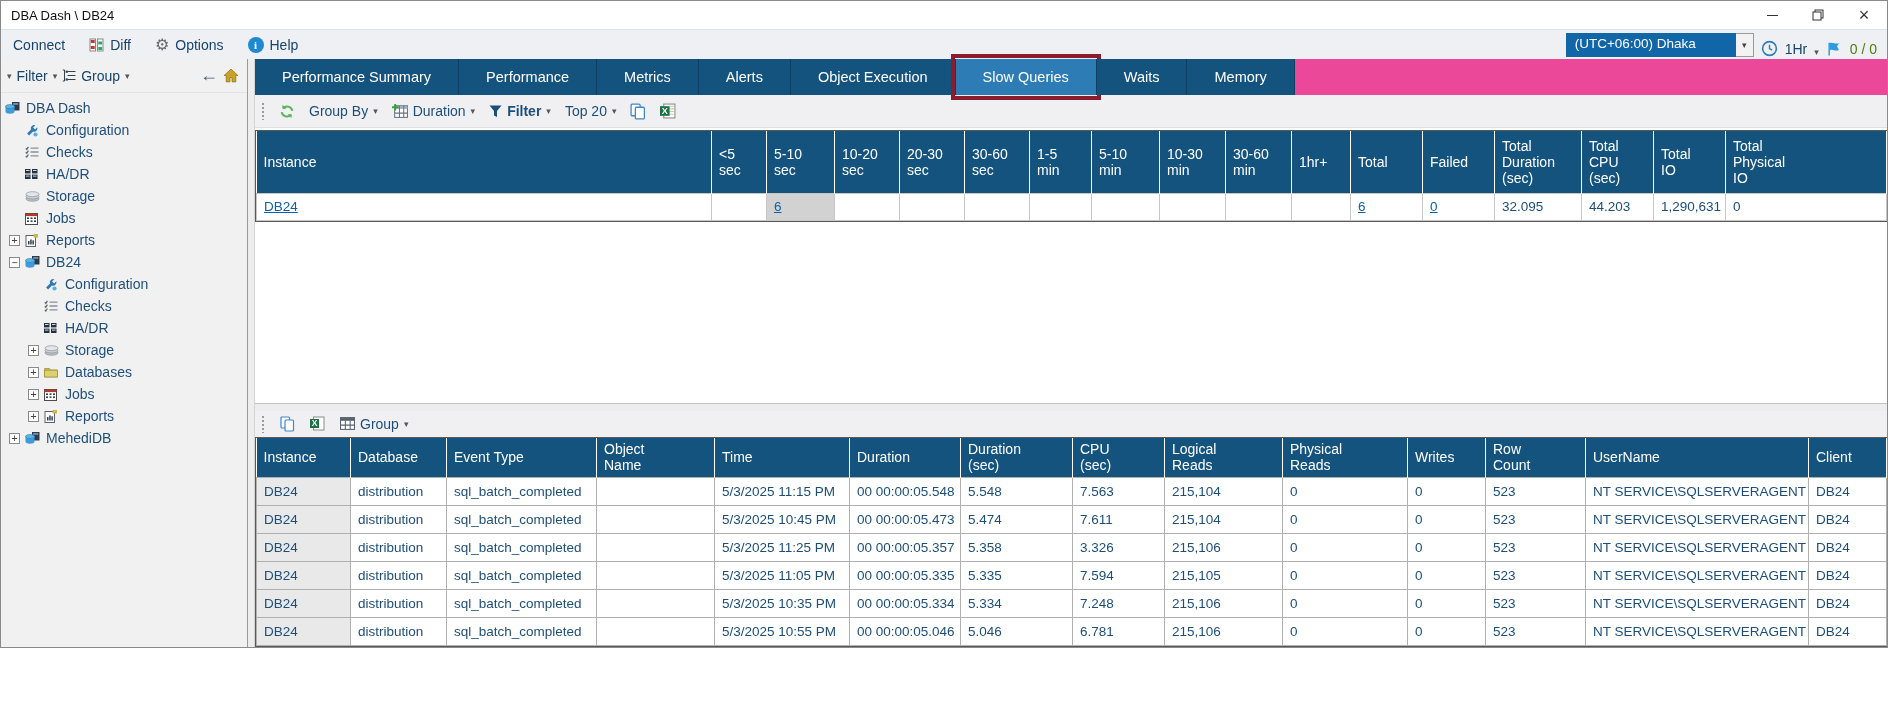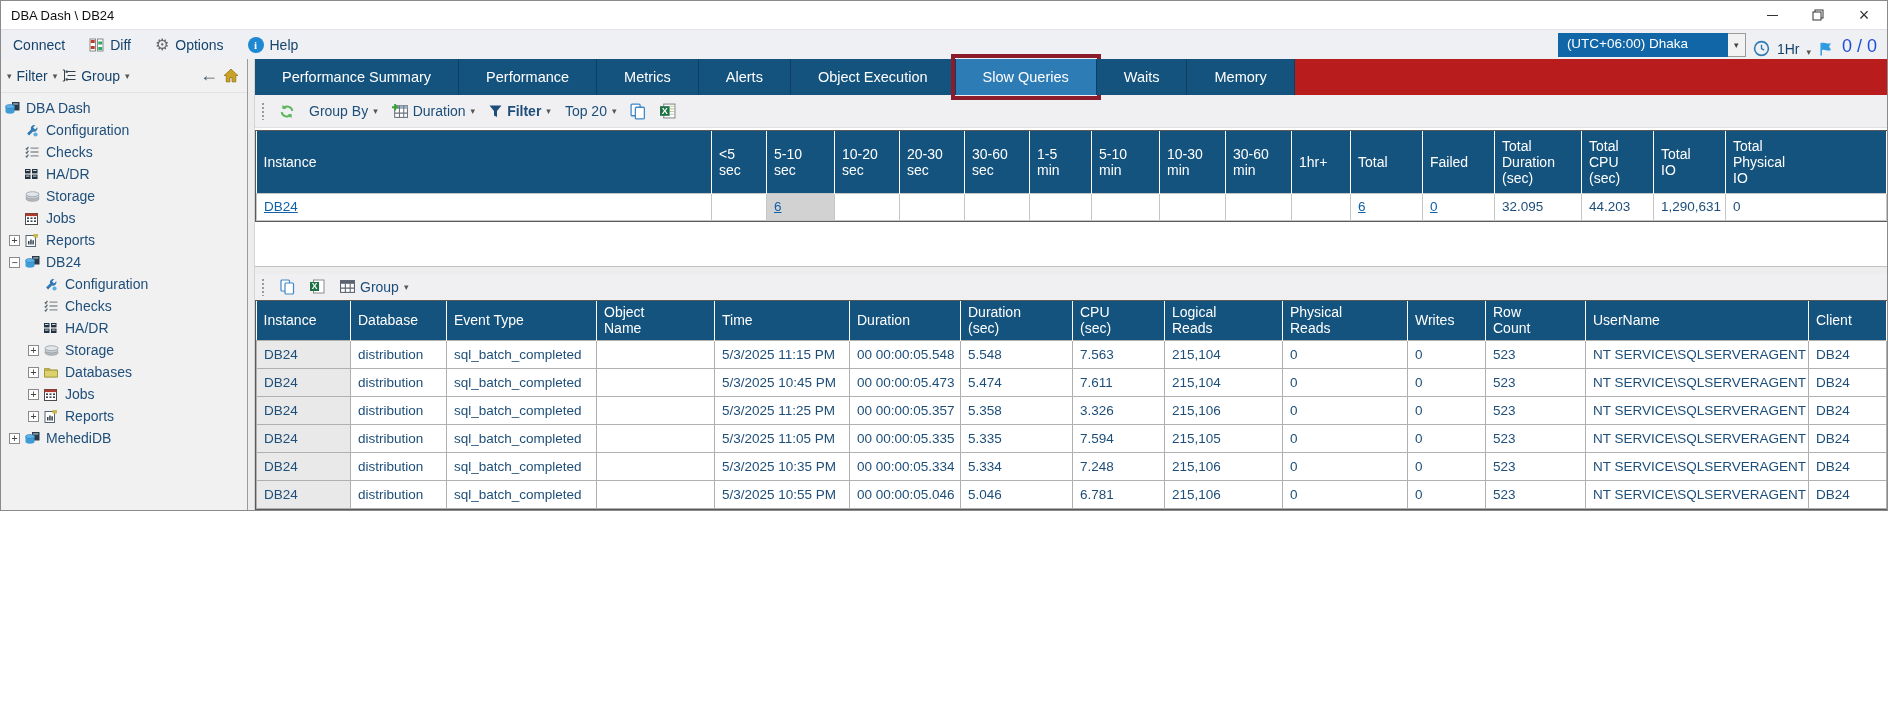--- a/index.html
+++ b/index.html
@@ -1,57 +1,57 @@
 <!DOCTYPE html>
 <html><head>
 <meta charset="utf-8">
 <style>
   * { box-sizing: border-box; margin: 0; padding: 0; }
   html,body { width:1888px; height:707px; }
   body { font-family:"Liberation Sans","DejaVu Sans",sans-serif; background:#fff; overflow:hidden; }
-  .app { width:1888px; height:511px; border:1px solid #8a8a8a; display:flex; flex-direction:column; overflow:hidden; background:#fff; }
+  .app { width:1888px; height:648px; border:1px solid #8a8a8a; display:flex; flex-direction:column; overflow:hidden; background:#fff; }
 
   
   .titlebar { height:28px; background:#fff; display:flex; align-items:center; flex:none; }
   .titlebar .title { padding-left:10px; font-size:13px; color:#111; }
   .win-controls { margin-left:auto; display:flex; height:100%; }
   .win-btn { width:46px; display:flex; align-items:center; justify-content:center; color:#333; }
   .min-glyph { display:inline-block; width:11px; border-top:1.4px solid #333; }
   .close-glyph { font-size:18px; line-height:1; color:#333; }
 
   
   .menubar { height:30px; background:#eef0f4; border-top:1px solid #e0e2e8; display:flex; align-items:center; font-size:14px; color:#16436b; flex:none; }
   .menu-item { display:flex; align-items:center; gap:6px; padding:0 12px; height:100%; }
   .menu-item:first-child { padding-left:12px; }
   .info-badge { width:16px; height:16px; border-radius:50%; background:#1e88d2; color:#fff; font-weight:bold; font-size:11px; line-height:16px; text-align:center; display:inline-block; font-family:"Liberation Serif",serif; }
   .menu-right { margin-left:auto; display:flex; align-items:flex-end; gap:7px; padding-right:10px; }
   .tz-combo { display:flex; height:24px; }
   .tz-value { background:#1166a7; color:#fff; font-size:13.5px; padding:3px 9px 0 9px; width:170px; }
   .tz-dd { width:18px; background:#f2f2f2; border:1px solid #9a9a9a; border-left:none; text-align:center; font-size:9px; color:#444; line-height:22px; }
   .interval-lbl { color:#16436b; font-size:14px; }
-  .alert-count { color:#1d4ed8; font-size:18px; }
+  .alert-count { color:#4d7c0f; font-size:14px; }
   .caret { font-size:9px; color:#555; }
 
   
   .content { flex:1; display:flex; min-height:0; }
   .left-panel { width:247px; flex:none; background:#f1f1f1; display:flex; flex-direction:column; border-right:1px solid #9a9a9a; }
   .side-toolbar { height:34px; display:flex; align-items:center; gap:5px; padding:0 8px 0 6px; font-size:14px; color:#16436b; border-bottom:1px solid #e3e3e3; }
   .side-toolbar .spacer { flex:1; }
   .back-arrow { font-size:18px; color:#4a5a66; }
   .tree { flex:1; overflow:hidden; padding-top:4px; font-size:14px; color:#1e4e79; }
   .tree-row { height:22px; display:flex; align-items:center; gap:5px; white-space:nowrap; }
   .tw-glyph { width:11px; height:11px; border:1px solid #8a8a8a; background:#fff; font-size:10px; line-height:9px; text-align:center; color:#444; flex:none; font-family:"DejaVu Sans Mono",monospace; }
   .tw-spacer { width:11px; flex:none; }
   .tw-icon { width:16px; flex:none; display:flex; align-items:center; }
   .vsplit { width:7px; flex:none; background:#ededed; border-right:1px solid #d4d4d4; }
 
   .main-panel { flex:1; display:flex; flex-direction:column; min-width:0; background:#f0f0f0; }
 
   
-  .tabbar { height:36px; flex:none; display:flex; background:#b91c1c; overflow:visible; position:relative; z-index:5; }
+  .tabbar { height:36px; flex:none; display:flex; background:#ec4899; overflow:visible; position:relative; z-index:5; }
   .tab { background:#14537e; color:#fff; font-size:14.5px; line-height:36px; padding:0 27px; border-right:1px solid #0d3f63; position:relative; white-space:nowrap; }
   .tab.active { background:#2e7cb5; }
   .annotation-box { position:absolute; left:-5px; right:-5px; top:-5px; bottom:-5px; border:4px solid #8b1c2c; pointer-events:none; }
 
   
   .grid-toolbar { height:33px; flex:none; background:#f0f0f3; display:flex; align-items:center; gap:6px; padding:0 8px 0 6px; font-size:14px; color:#1d4e79; border-bottom:1px solid #e0e0e0; }
   .grip { width:4px; height:18px; background-image:radial-gradient(#9a9a9a 1px, transparent 1.1px); background-size:4px 4px; flex:none; margin-right:4px; }
   .tool-item { display:flex; align-items:center; gap:5px; padding:0 4px; }
   .bold { font-weight:bold; }
   .detail-toolbar { height:26px; flex:none; background:#f0f0f3; display:flex; align-items:center; gap:7px; padding:0 8px 0 6px; font-size:14px; color:#1d4e79; }

